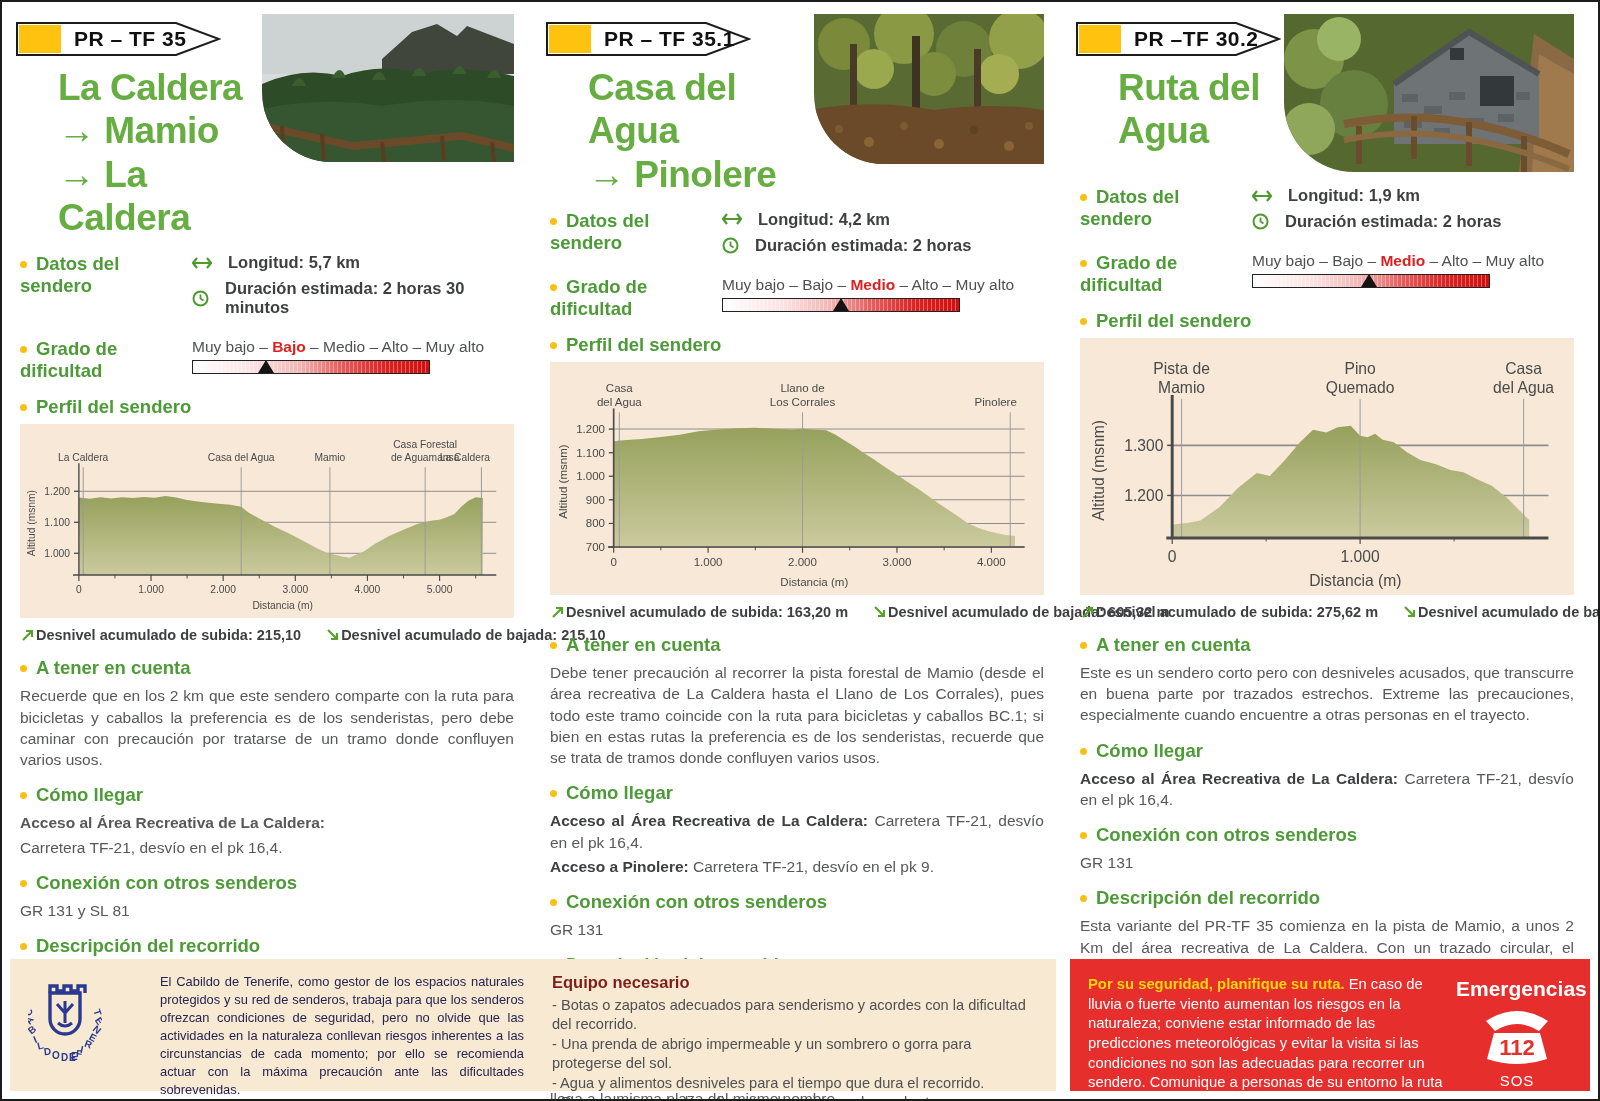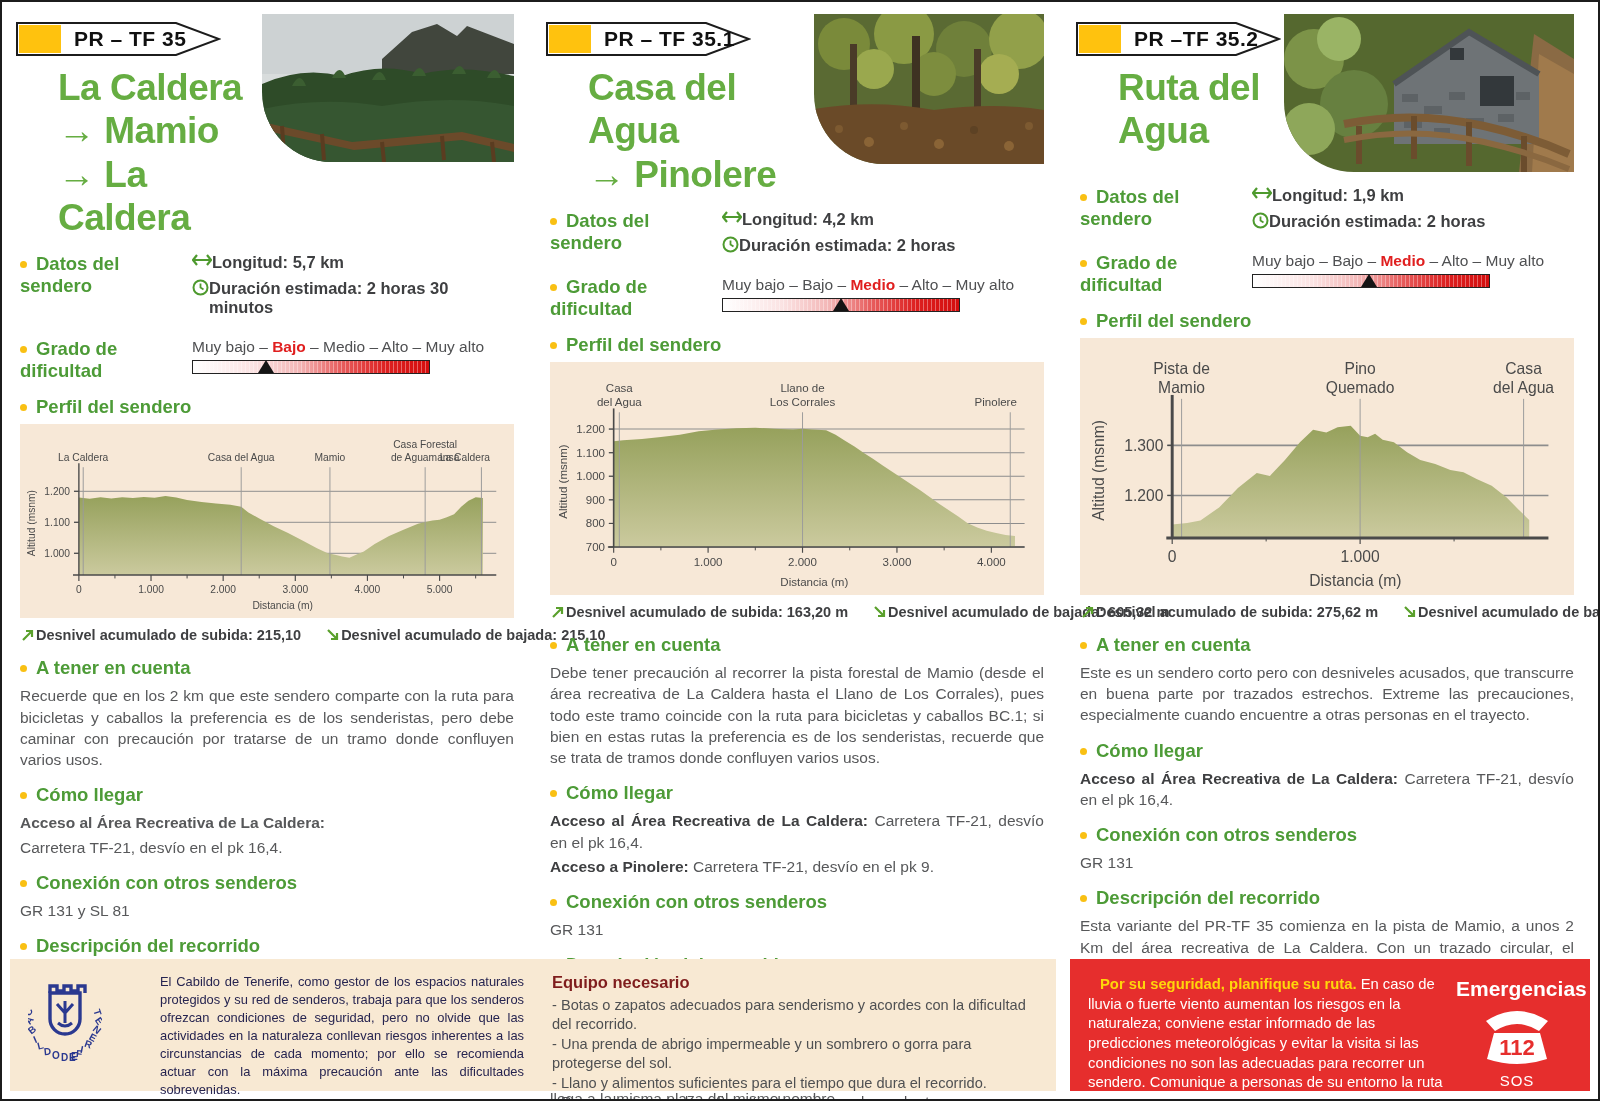--- a/index.html
+++ b/index.html
@@ -18,21 +18,21 @@
   .badge-text { position:absolute; left:58px; top:50%; transform:translateY(-50%); font-size:21px; font-weight:bold; color:#101010; letter-spacing:0.5px; white-space:nowrap; }
   .title { margin:10px 0 0 42px; font-size:37px; font-weight:bold; color:#66ad42; line-height:1.17; letter-spacing:-0.5px; }
   .photo { flex:none; overflow:hidden; border-radius:0 0 0 70px; }
   .photo svg { display:block; }
 
   
   .row { display:flex; margin:14px 0 0 4px; }
   .row-label { width:172px; flex:none; font-size:18.5px; font-weight:bold; color:#4d9b37; }
   .bullet { display:inline-block; width:7px; height:7px; border-radius:50%; background:#f9c013; margin-right:9px; vertical-align:2px; }
   .row-content { flex:1; }
-  .dato { display:flex; gap:0; font-weight:bold; color:#3e3f41; font-size:16.5px; margin-bottom:7px; }
+  .dato { display:flex; align-items:center; gap:16px; font-weight:bold; color:#3e3f41; font-size:16.5px; margin-bottom:7px; }
   .dato svg { flex:none; }
 
   .diff-labels { font-size:15.5px; color:#4f5052; white-space:nowrap; }
   .diff-labels .lvl.active { color:#e01f1f; font-weight:bold; }
   .diff-bar { position:relative; margin-top:4px; width:238px; height:14px; border:1.5px solid #222;
     background:linear-gradient(90deg,#ffffff 0%,#fbe3e3 25%,#f3b6b6 45%,#e86060 62%,#dd2020 82%,#d40d0d 100%); }
   .diff-bar .stripes { position:absolute; inset:0; background:repeating-linear-gradient(90deg, rgba(255,255,255,0.35) 0 1px, transparent 1px 4px); }
   .diff-marker { position:absolute; top:-1px; width:0; height:0; border-left:8px solid transparent; border-right:8px solid transparent; border-bottom:13px solid #141414; transform:translateX(-50%); }
 
   .sec-head { margin:14px 0 6px 4px; font-size:18.5px; font-weight:bold; color:#4d9b37; }
@@ -53,21 +53,21 @@
   .cabildo-logo { flex:none; margin:6px 12px 0 2px; }
   .cabildo-text { font-size:12.9px; color:#262450; line-height:1.4; text-align:justify; padding-right:14px;margin-left:46px; }
   .info-line { margin-top:3px; text-align:left; }
   .info-line .u { text-decoration:underline; font-weight:bold; }
   .info-line .b2 { font-weight:bold; }
   .equipo { flex:1; padding:0 6px 0 14px; }
   .equipo h3 { font-size:16.5px; color:#7f1d1d; margin-bottom:4px; }
   .equipo .item { font-size:14.6px; color:#4f5052; line-height:1.33; }
   .footer-red { margin-left:14px; flex:1; background:#e62e2d; color:#fff; display:flex; padding:16px 12px 10px 18px; }
   .footer-red .msg { flex:1; font-size:14.8px; line-height:1.33; }
-  .footer-red .msg .y { color:#ffd60a; font-weight:bold;margin-left:12px; }
+  .footer-red .msg .y { color:#ffd60a; font-weight:bold; }
   .emg { width:122px; flex:none; text-align:center; padding-top:2px; }
   .emg .t1 { font-size:21px; font-weight:bold; }
   .emg .t2 { font-size:15px; font-weight:normal; letter-spacing:1px; margin-top:1px; }
 </style>
 </head>
 <body>
 
 <div class="page">
   <div class="cols">
 
@@ -385,21 +385,21 @@
     </div>
 
     <div class="col col2">
       <div class="col-head">
         <div class="head-left">
           <div class="badge">
             <svg viewBox="0 0 205 34" preserveAspectRatio="none">
               <polygon points="1,1 160,1 203,17 160,33 1,33" fill="#ffffff" stroke="#1c1c1c" stroke-width="2"></polygon>
               <rect x="3" y="3" width="42" height="28" fill="#ffc20e"></rect>
             </svg>
-            <span class="badge-text">PR –TF 35.2</span>
+            <span class="badge-text">PR –TF 30.2</span>
           </div>
           <div class="title">
             <div>Ruta del</div>
             <div>Agua</div>
           </div>
         </div>
         <div class="photo">
           <svg width="290" height="158" viewBox="0 0 290 158">
             <rect width="290" height="158" fill="#55682f"></rect>
             <circle cx="30" cy="45" r="30" fill="#7c9348"></circle>
@@ -568,21 +568,21 @@
           <p class="info-line">
             <span class="u">Información del estado de los senderos:</span>
             <span class="b2">www.tenerife.es / Teléfono  901 501 901</span>
           </p>
         </div>
       </div>
       <div class="equipo">
         <h3>Equipo necesario</h3>
         <div class="item">- Botas o zapatos adecuados para senderismo y acordes con la dificultad del recorrido.</div>
         <div class="item">- Una prenda de abrigo impermeable y un sombrero o gorra para protegerse del sol.</div>
-        <div class="item">- Llano y alimentos suficientes para el tiempo que dura el recorrido.</div>
+        <div class="item">- Agua y alimentos desniveles para el tiempo que dura el recorrido.</div>
         <div class="item">- Recuerde que en el medio natural no siempre hay cobertura, pero es aconsejable llevar un teléfono móvil.</div>
       </div>
     </div>
     <div class="footer-red">
       <div class="msg">
         <span class="y">Por su seguridad, planifique su ruta.</span>
         <span>En caso de lluvia o fuerte viento aumentan los riesgos en la naturaleza; conviene estar informado de las predicciones meteorológicas y evitar la visita si las condiciones no son las adecuadas para recorrer un sendero. Comunique a personas de su entorno la ruta que va a realizar, para que sea más fácil localizarle en caso necesario.</span>
       </div>
       <div class="emg">
         <div class="t1">Emergencias</div>

